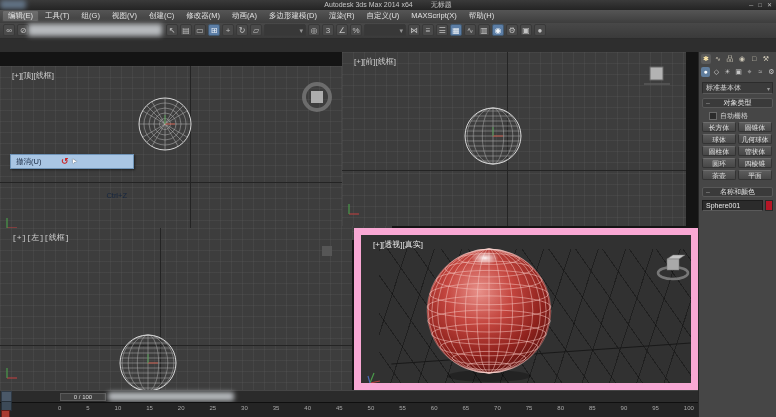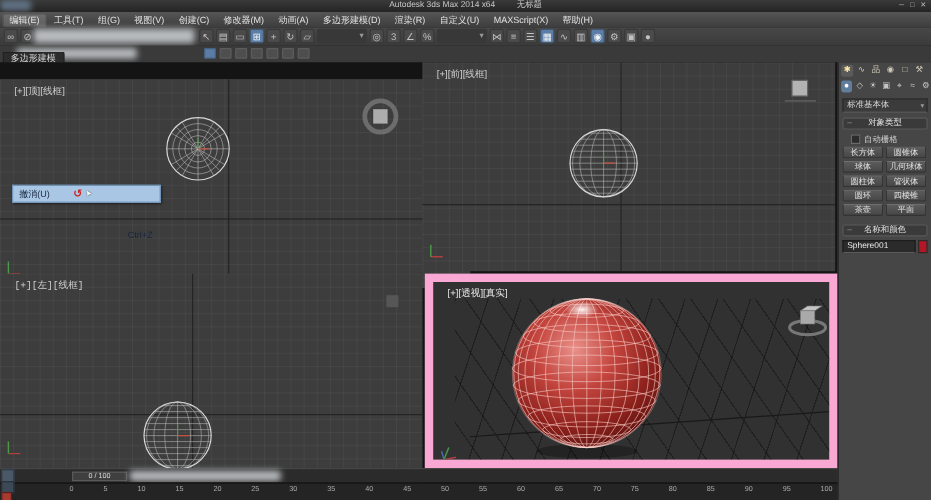--- a/index.html
+++ b/index.html
@@ -8,21 +8,21 @@
        background:#2e2e2e;color:#ccc;-webkit-font-smoothing:antialiased;}
   .abs{position:absolute;}
   
   #titlebar{left:0;top:0;width:776px;height:10px;background:linear-gradient(#3a3a3a,#242424);}
   #title-text{left:0;top:0;width:776px;height:10px;text-align:center;font-size:7px;line-height:10px;color:#c8c8c8;}
   #title-text b{font-weight:normal;margin-left:18px;}
   #win-controls{right:4px;top:0;height:10px;display:flex;gap:5px;}
   #win-controls span{font-size:6px;line-height:10px;color:#bbb;cursor:default;}
   
   #menubar{left:0;top:10px;width:776px;height:14px;background:linear-gradient(#555,#3d3d3d);
-           border-bottom:1px solid #2a2a2a;display:flex;align-items:center;padding-left:2px;box-sizing:border-box;}
+           border-bottom:1px solid #2a2a2a;display:flex;align-items:flex-start;padding-left:2px;box-sizing:border-box;}
   #menubar span{font-size:7.5px;color:#e2e2e2;padding:1px 6px;border-radius:2px;white-space:nowrap;}
   #menubar span.active{background:rgba(255,255,255,.16);box-shadow:0 0 0 1px rgba(0,0,0,.25) inset;}
   
   #toolbar{left:0;top:23px;width:776px;height:15px;background:linear-gradient(#484848,#3a3a3a);border-bottom:1px solid #2c2c2c;}
   #toolbar-left{left:3px;top:1px;display:flex;gap:2px;}
   #toolbar-icons{left:166px;top:1px;display:flex;gap:2px;}
   .tbi{width:12px;height:12px;line-height:12px;text-align:center;font-size:8px;color:#c2c2c2;
        background:#4a4a4a;border:1px solid #393939;border-radius:2px;box-sizing:border-box;}
   .tbi.active{background:#5c7ea6;border-color:#41586f;color:#f0f4f8;}
   .tbi.wide{width:42px;background:#383838;position:relative;}
@@ -35,21 +35,21 @@
   .rbi.active{background:#5b7da5;border-color:#46617f;}
   #ribbon-tab{left:2px;top:5px;height:9px;padding:0 6px;background:#2c2c2c;border:1px solid #1d1d1d;border-bottom:none;
               font-size:7.5px;line-height:9px;color:#d8d8d8;border-radius:2px 2px 0 0;}
   
   #vp-area{left:0;top:52px;width:698px;height:338px;background:#141414;}
   .viewport{position:absolute;background-color:#3d3d3d;overflow:hidden;
     background-image:linear-gradient(rgba(230,230,230,.05) 1px,transparent 1px),
                      linear-gradient(90deg,rgba(230,230,230,.05) 1px,transparent 1px);
     background-size:11px 11px;}
   #vp-tl{left:0;top:14px;width:392px;height:174px;}
-  #vp-tr{left:352px;top:0;width:344px;height:174px;}
+  #vp-tr{left:342px;top:0;width:344px;height:174px;}
   #vp-bl{left:0;top:176px;width:352px;height:197px;font-family:Liberation Mono, monospace;}
   #vp-br{left:354px;top:176px;width:344px;height:162px;background-color:#313131;background-image:none;
          border:7px solid #f9a8d4;box-sizing:border-box;}
   .vp-label{position:absolute;left:12px;top:4px;font-size:8px;color:#cfcfcf;white-space:nowrap;}
   #vp-br .vp-label{color:#e6e6e6;}
   .axis-h{position:absolute;height:1px;background:#242424;left:0;right:0;}
   .axis-v{position:absolute;width:1px;background:#242424;top:0;bottom:0;}
   #persp-grid{position:absolute;left:18px;top:14px;width:320px;height:142px;opacity:.75;
     background-image:repeating-linear-gradient(108deg,rgba(0,0,0,.45) 0 1px,transparent 1px 26px),
                      repeating-linear-gradient(55deg,rgba(0,0,0,.45) 0 1px,transparent 1px 22px);}
@@ -158,33 +158,20 @@
         <span class="tbi active">▦</span>
         <span class="tbi">∿</span>
         <span class="tbi">▥</span>
         <span class="tbi active">◉</span>
         <span class="tbi">⚙</span>
         <span class="tbi">▣</span>
         <span class="tbi">●</span>
       </div>
   </div>
 
-  <div class="abs" id="ribbon">
-    <div class="abs blur" style="left:14px;top:2px;width:100px;height:9px;"></div>
-    <div class="abs" id="ribbon-icons">
-        <span class="rbi active"></span>
-        <span class="rbi"></span>
-        <span class="rbi"></span>
-        <span class="rbi"></span>
-        <span class="rbi"></span>
-        <span class="rbi"></span>
-        <span class="rbi"></span>
-      </div>
-    <div class="abs" id="ribbon-tab">多边形建模</div>
-  </div>
 
   <div class="abs" id="vp-area">
 
     <div class="viewport" id="vp-tl">
       <div class="axis-v" style="left:190px;"></div>
       <div class="axis-h" style="top:116px;"></div>
       <span class="vp-label">[+][顶][线框]</span>
       <svg class="abs" style="left:137px;top:30px;" width="56" height="56" viewBox="0 0 56 56">
         <g stroke="#c6c6c6" stroke-width="0.5" fill="none" opacity="0.9">
           <circle cx="28" cy="28" r="21"></circle>

